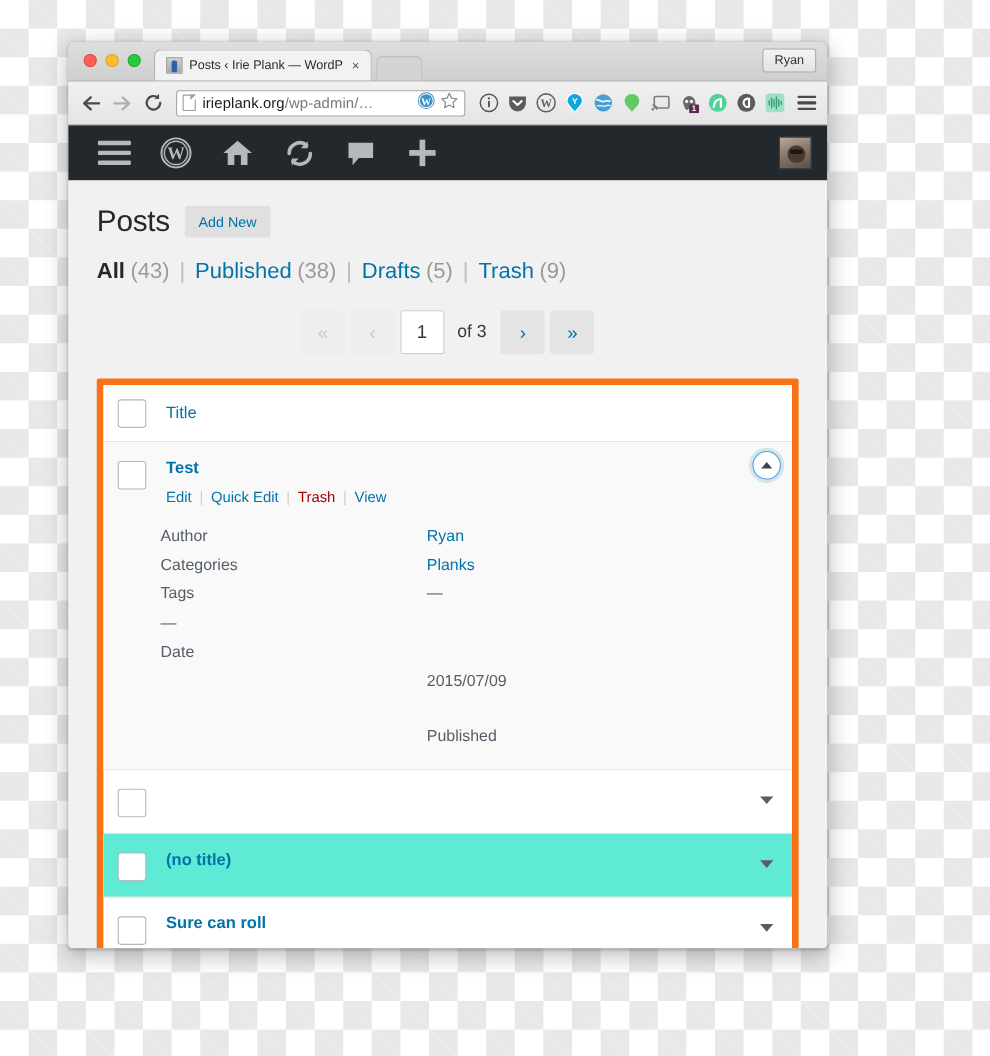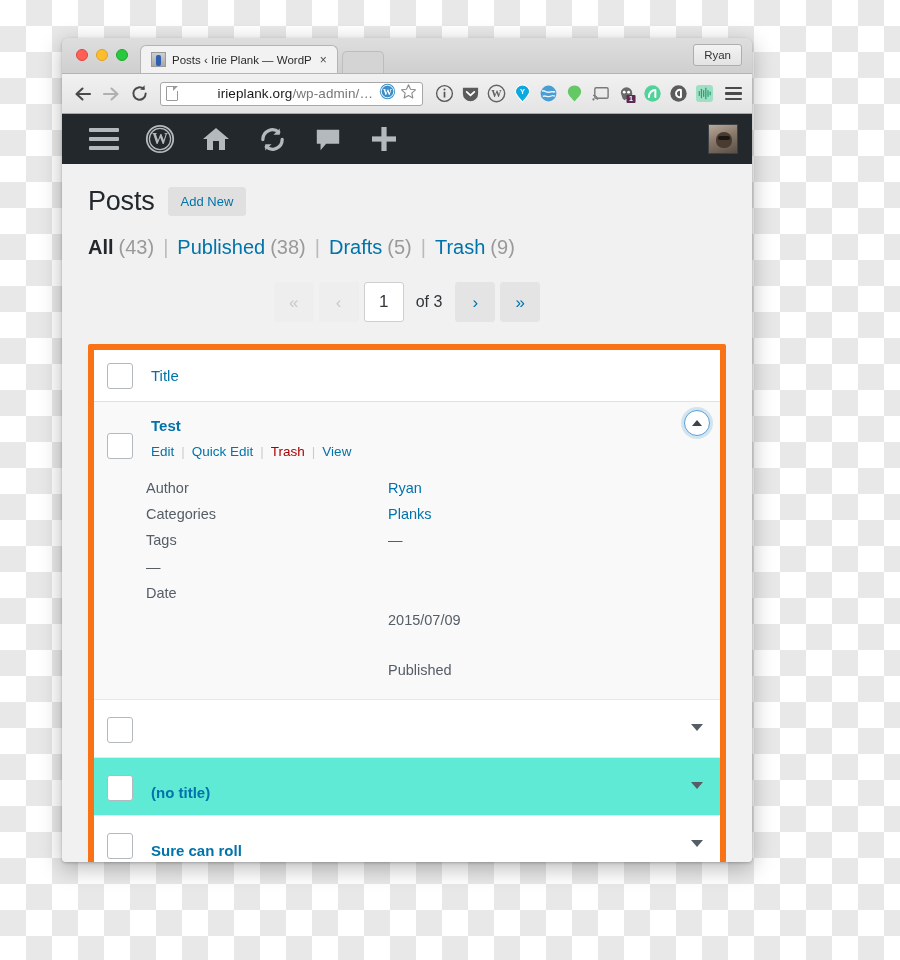--- a/index.html
+++ b/index.html
@@ -104,21 +104,20 @@
 
   .omnibox {
     flex: 1;
     height: 24px; margin: 0 6px;
     background: #fff;
     border: 1px solid #a7a7a7;
     border-radius: 3px;
     display: flex; align-items: center;
     padding: 0 5px; gap: 6px;
     overflow: hidden;
-    text-align: right;
   }
   .page-icon {
     width: 12px; height: 15px; flex: none;
     background: #fff; border: 1px solid #9a9a9a;
     border-radius: 1px; position: relative;
   }
   .page-icon::after {
     content:""; position:absolute; right:-1px; top:-1px;
     border-width: 0 0 5px 5px; border-style: solid;
     border-color: transparent transparent #fff #9a9a9a;
@@ -228,21 +227,21 @@
     border: 1px solid #b4b9be; border-radius: 3px; background: #fff;
     margin-right: 18px;
   }
   .col-title-head { font-size: 15px; color: #0073aa; }
 
   .post-row { border-bottom: 1px solid #e9e9e9; }
   .post-row:last-child { border-bottom: none; }
   .post-row.alt { background: #5eead4; }
   .post-row.expanded { background: #f9f9f9; }
 
-  .row-main { display: flex; align-items: flex-end; padding: 16px 13px 14px 13px; position: relative; }
+  .row-main { display: flex; align-items: flex-start; padding: 16px 13px 14px 13px; position: relative; }
   .row-main .cb { margin-top: 1px; }
   .row-texts { flex: 1; min-width: 0; }
   .post-title {
     font-size: 15px; font-weight: 700; color: #0073aa; line-height: 1.1;
     display: block;
   }
   .row-actions {
     margin-top: 9px; font-size: 13.5px; color: #0073aa;
     display: flex; align-items: center; gap: 0;
   }

